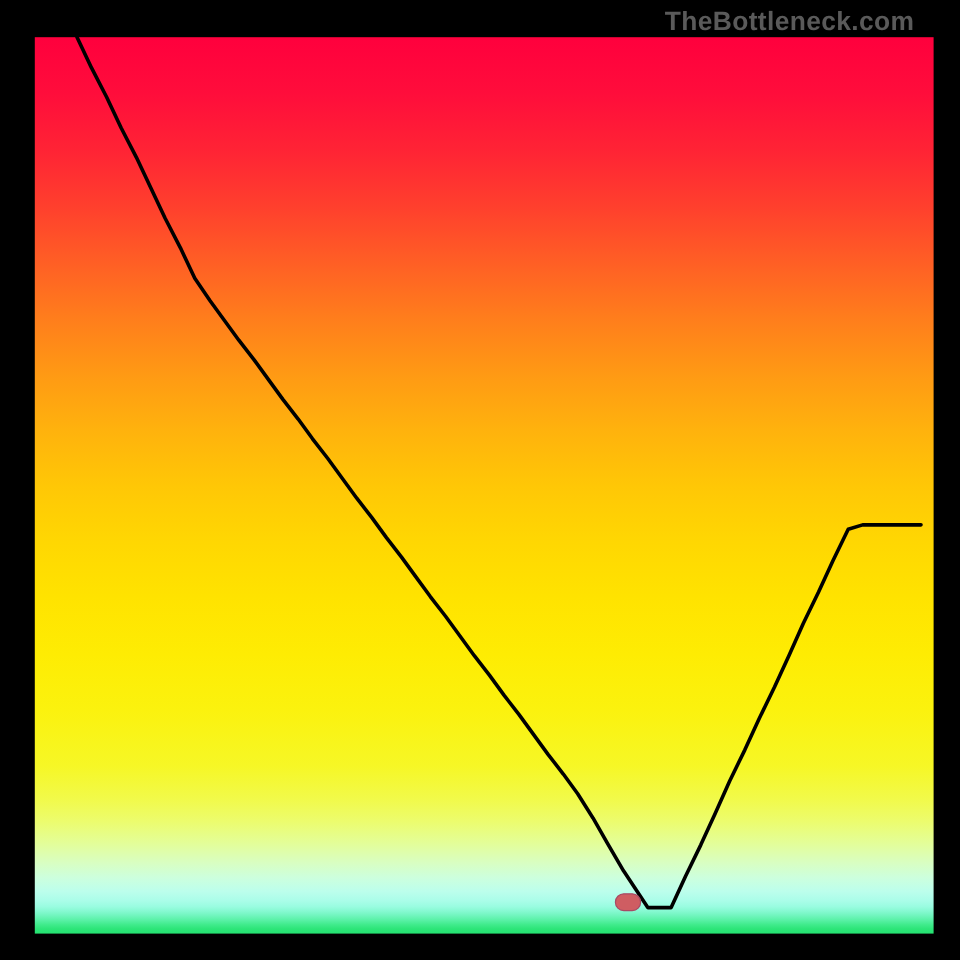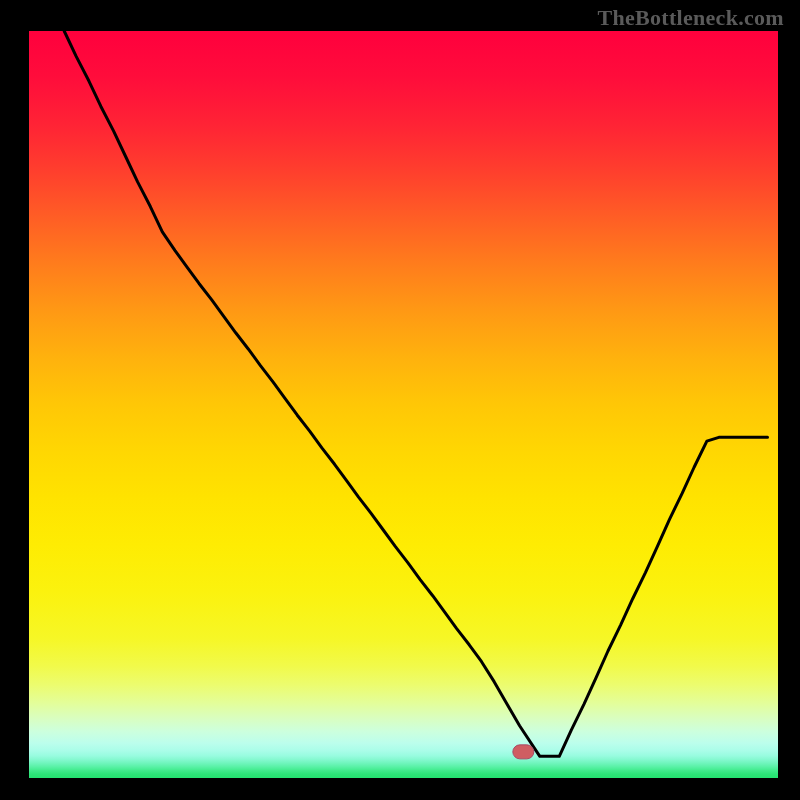--- a/index.html
+++ b/index.html
@@ -14,23 +14,23 @@
     position: relative;
     width: 800px;
     height: 800px;
   }
   svg {
     display: block;
   }
   .watermark {
     position: absolute;
     top: 5px;
-    right: 16px;
+    right: 38px;
     color: #5a5a5a;
-    font-family: Liberation Serif, serif;
+    font-family: Liberation Sans, sans-serif;
     font-size: 22px;
     font-weight: 600;
     letter-spacing: 0.3px;
     user-select: none;
   }
 </style>
 </head>
 <body>
 
 <div class="stage">

